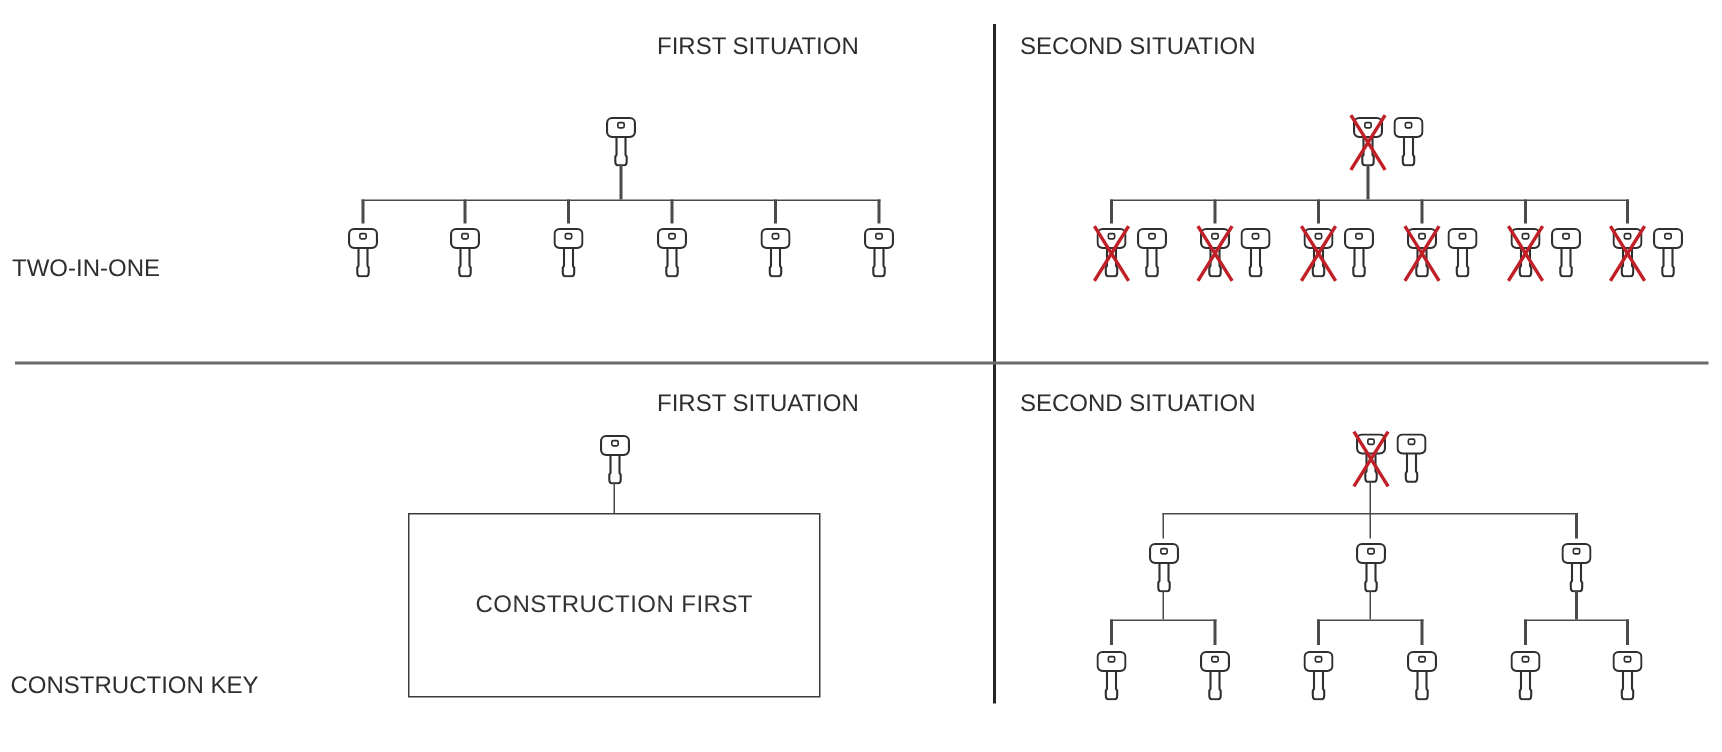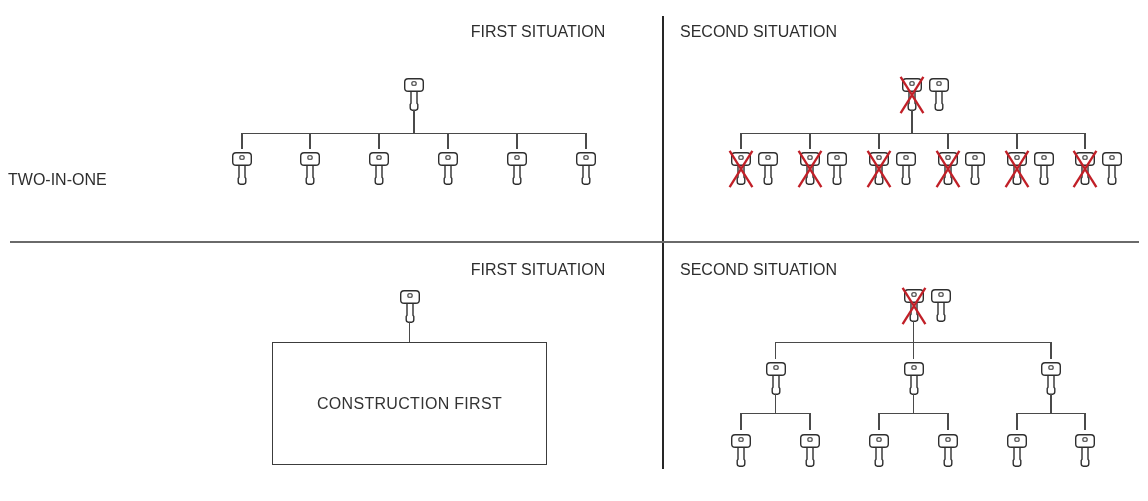--- a/index.html
+++ b/index.html
@@ -1,19 +1,19 @@
 <!DOCTYPE html>
 <html><head>
 <meta charset="utf-8">
 <style>
   html,body{margin:0;padding:0;background:#fff;}
   .canvas{position:relative;width:1148px;height:501px;background:#ffffff;
           font-family:"Liberation Sans",sans-serif;overflow:hidden;}
   .lbl{position:absolute;font-size:16px;color:#2e2e2e;white-space:nowrap;line-height:17px;}
-  .ralign{width:200px;text-align:center;}
+  .ralign{width:200px;text-align:left;}
   .hl{position:absolute;height:1.4px;background:#4a4a4a;}
   .vl{position:absolute;width:1.4px;background:#4a4a4a;}
   .divider-v{position:absolute;left:662px;top:16px;width:1.6px;height:453px;background:#262626;}
   .divider-h{position:absolute;left:10px;top:241px;width:1129px;height:1.6px;background:#6a6a6a;}
   .key{position:absolute;}
   .cross{position:absolute;}
   .area-box{position:absolute;left:272px;top:342px;width:275px;height:123px;box-sizing:border-box;
             border:1.5px solid #3c3c3c;background:#fff;display:flex;align-items:center;justify-content:center;
             font-size:16px;color:#333;letter-spacing:.3px;}
   .defs{position:absolute;width:0;height:0;}
@@ -34,20 +34,21 @@
         <line x1="1.6" y1="1.8" x2="24.4" y2="38.2" stroke="#c11f27" stroke-width="2.3"></line>
         <line x1="24.4" y1="1.8" x2="1.6" y2="38.2" stroke="#c11f27" stroke-width="2.3"></line>
       </g>
     </defs>
   </svg>
 
   <div class="divider-v"></div>
   <div class="divider-h"></div>
 
   <div class="lbl" style="left:8px;top:171px;">TWO-IN-ONE</div>
+  <div class="lbl" style="left:7px;top:449px;">CONSTRUCTION KEY</div>
 
   <div class="lbl ralign" style="left:438px;top:23px;">FIRST SITUATION</div>
   <div class="lbl" style="left:680px;top:23px;">SECOND SITUATION</div>
   <div class="lbl ralign" style="left:438px;top:261px;">FIRST SITUATION</div>
   <div class="lbl" style="left:680px;top:261px;">SECOND SITUATION</div>
 
   <div>
     <svg class="key" style="left:404px;top:78px;" width="20" height="33" viewBox="0 0 20 33">
         <use href="#keyshape"></use>
       </svg>

